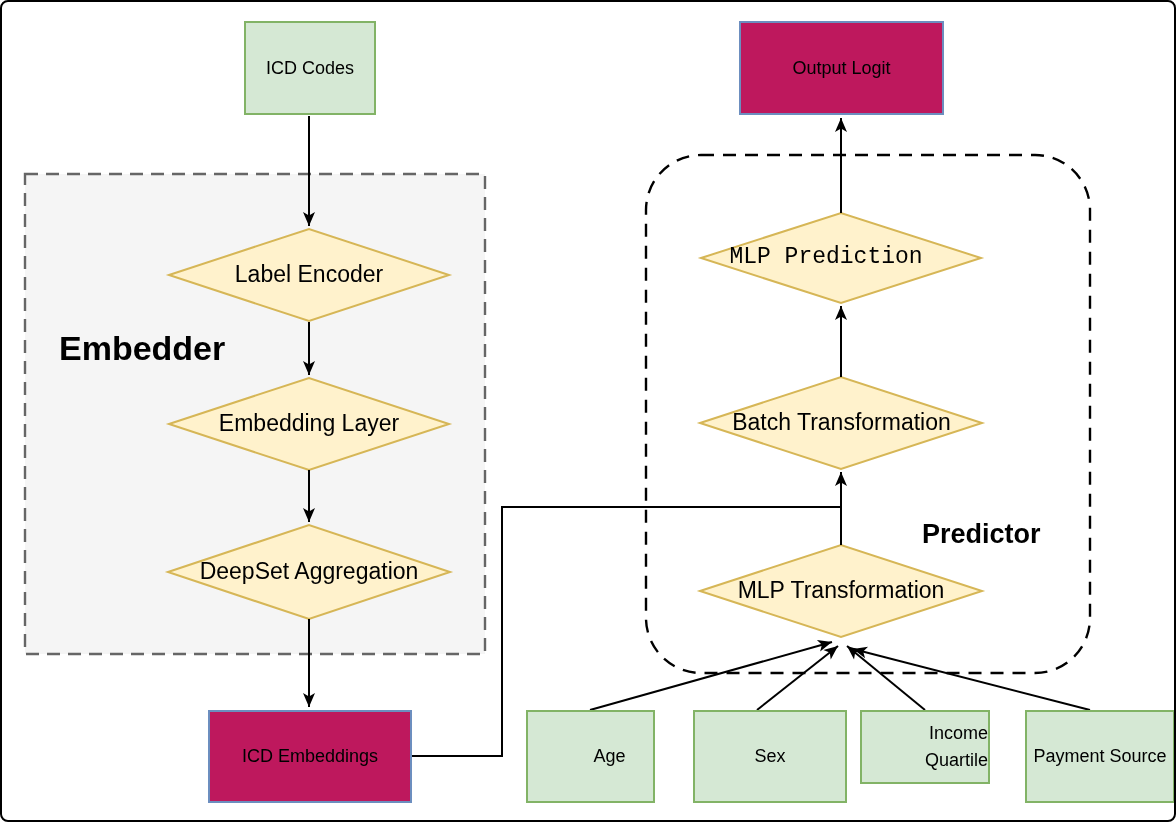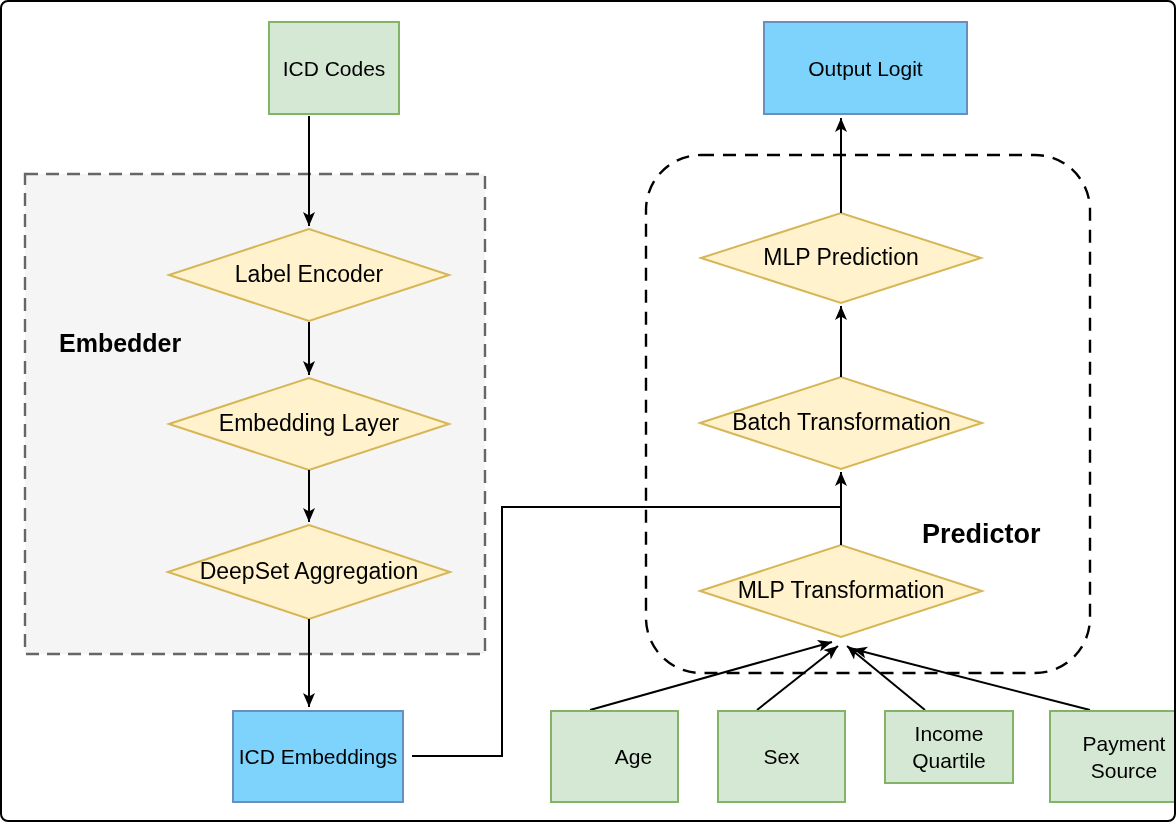--- a/index.html
+++ b/index.html
@@ -12,52 +12,51 @@
     border-radius:8px;
     overflow:hidden;
     font-family:"Liberation Sans", sans-serif;
     color:#000000;
   }
   .layer{position:absolute;left:0;top:0;width:1172px;height:818px;}
   .node{
     position:absolute;
     box-sizing:border-box;
     display:flex;align-items:center;justify-content:center;
-    text-align:center;
-    font-size:21px;line-height:27px;
+    text-align:right;
+    font-size:18px;line-height:27px;
     border:2px solid;
-    margin-left:24px;
   }
   .green{background:#d5e8d4;border-color:#82b366;}
-  .blue{background:#7dd3fc;border-color:#6c8ebf;}
+  .blue{background:#be185d;border-color:#6c8ebf;}
   .dlabel{
     position:absolute;
     text-align:center;
     font-size:23px;line-height:27px;
     pointer-events:none;
   }
   .glabel{
     position:absolute;
     font-weight:bold;
   }
-  .embedder-label{left:57px;top:327px;font-size:25px;}
+  .embedder-label{left:57px;top:327px;font-size:34px;}
   .predictor-label{left:920px;top:517px;font-size:27px;}
   
   .icd-codes{left:242px;top:19px;width:132px;height:94px;}
   .output-logit{left:737px;top:19px;width:205px;height:94px;}
-  .icd-embeddings{left:206px;top:708px;width:172px;height:93px;}
+  .icd-embeddings{left:206px;top:708px;width:204px;height:93px;}
   .age{left:524px;top:708px;width:129px;height:93px;padding-left:38px;}
-  .sex{left:691px;top:708px;width:129px;height:93px;}
+  .sex{left:691px;top:708px;width:154px;height:93px;}
   .income-quartile{left:858px;top:708px;width:130px;height:74px;}
   .payment-source{left:1023px;top:708px;width:150px;height:93px;}
   
   .lbl-label-encoder{left:167px;top:259px;width:280px;}
   .lbl-embedding-layer{left:167px;top:408px;width:280px;}
   .lbl-deepset{left:166px;top:556px;width:282px;}
-  .lbl-mlp-prediction{left:699px;top:242px;width:280px;}
+  .lbl-mlp-prediction{left:684px;top:242px;width:280px;font-family:Liberation Mono, monospace;}
   .lbl-batch-norm{left:698px;top:407px;width:283px;}
   .lbl-mlp-transformation{left:698px;top:575px;width:282px;}
 </style>
 </head>
 <body>
 
 <div class="canvas">
 
   <svg class="layer" width="1172" height="818" viewBox="0 0 1172 818" xmlns="http://www.w3.org/2000/svg">
     <defs>

